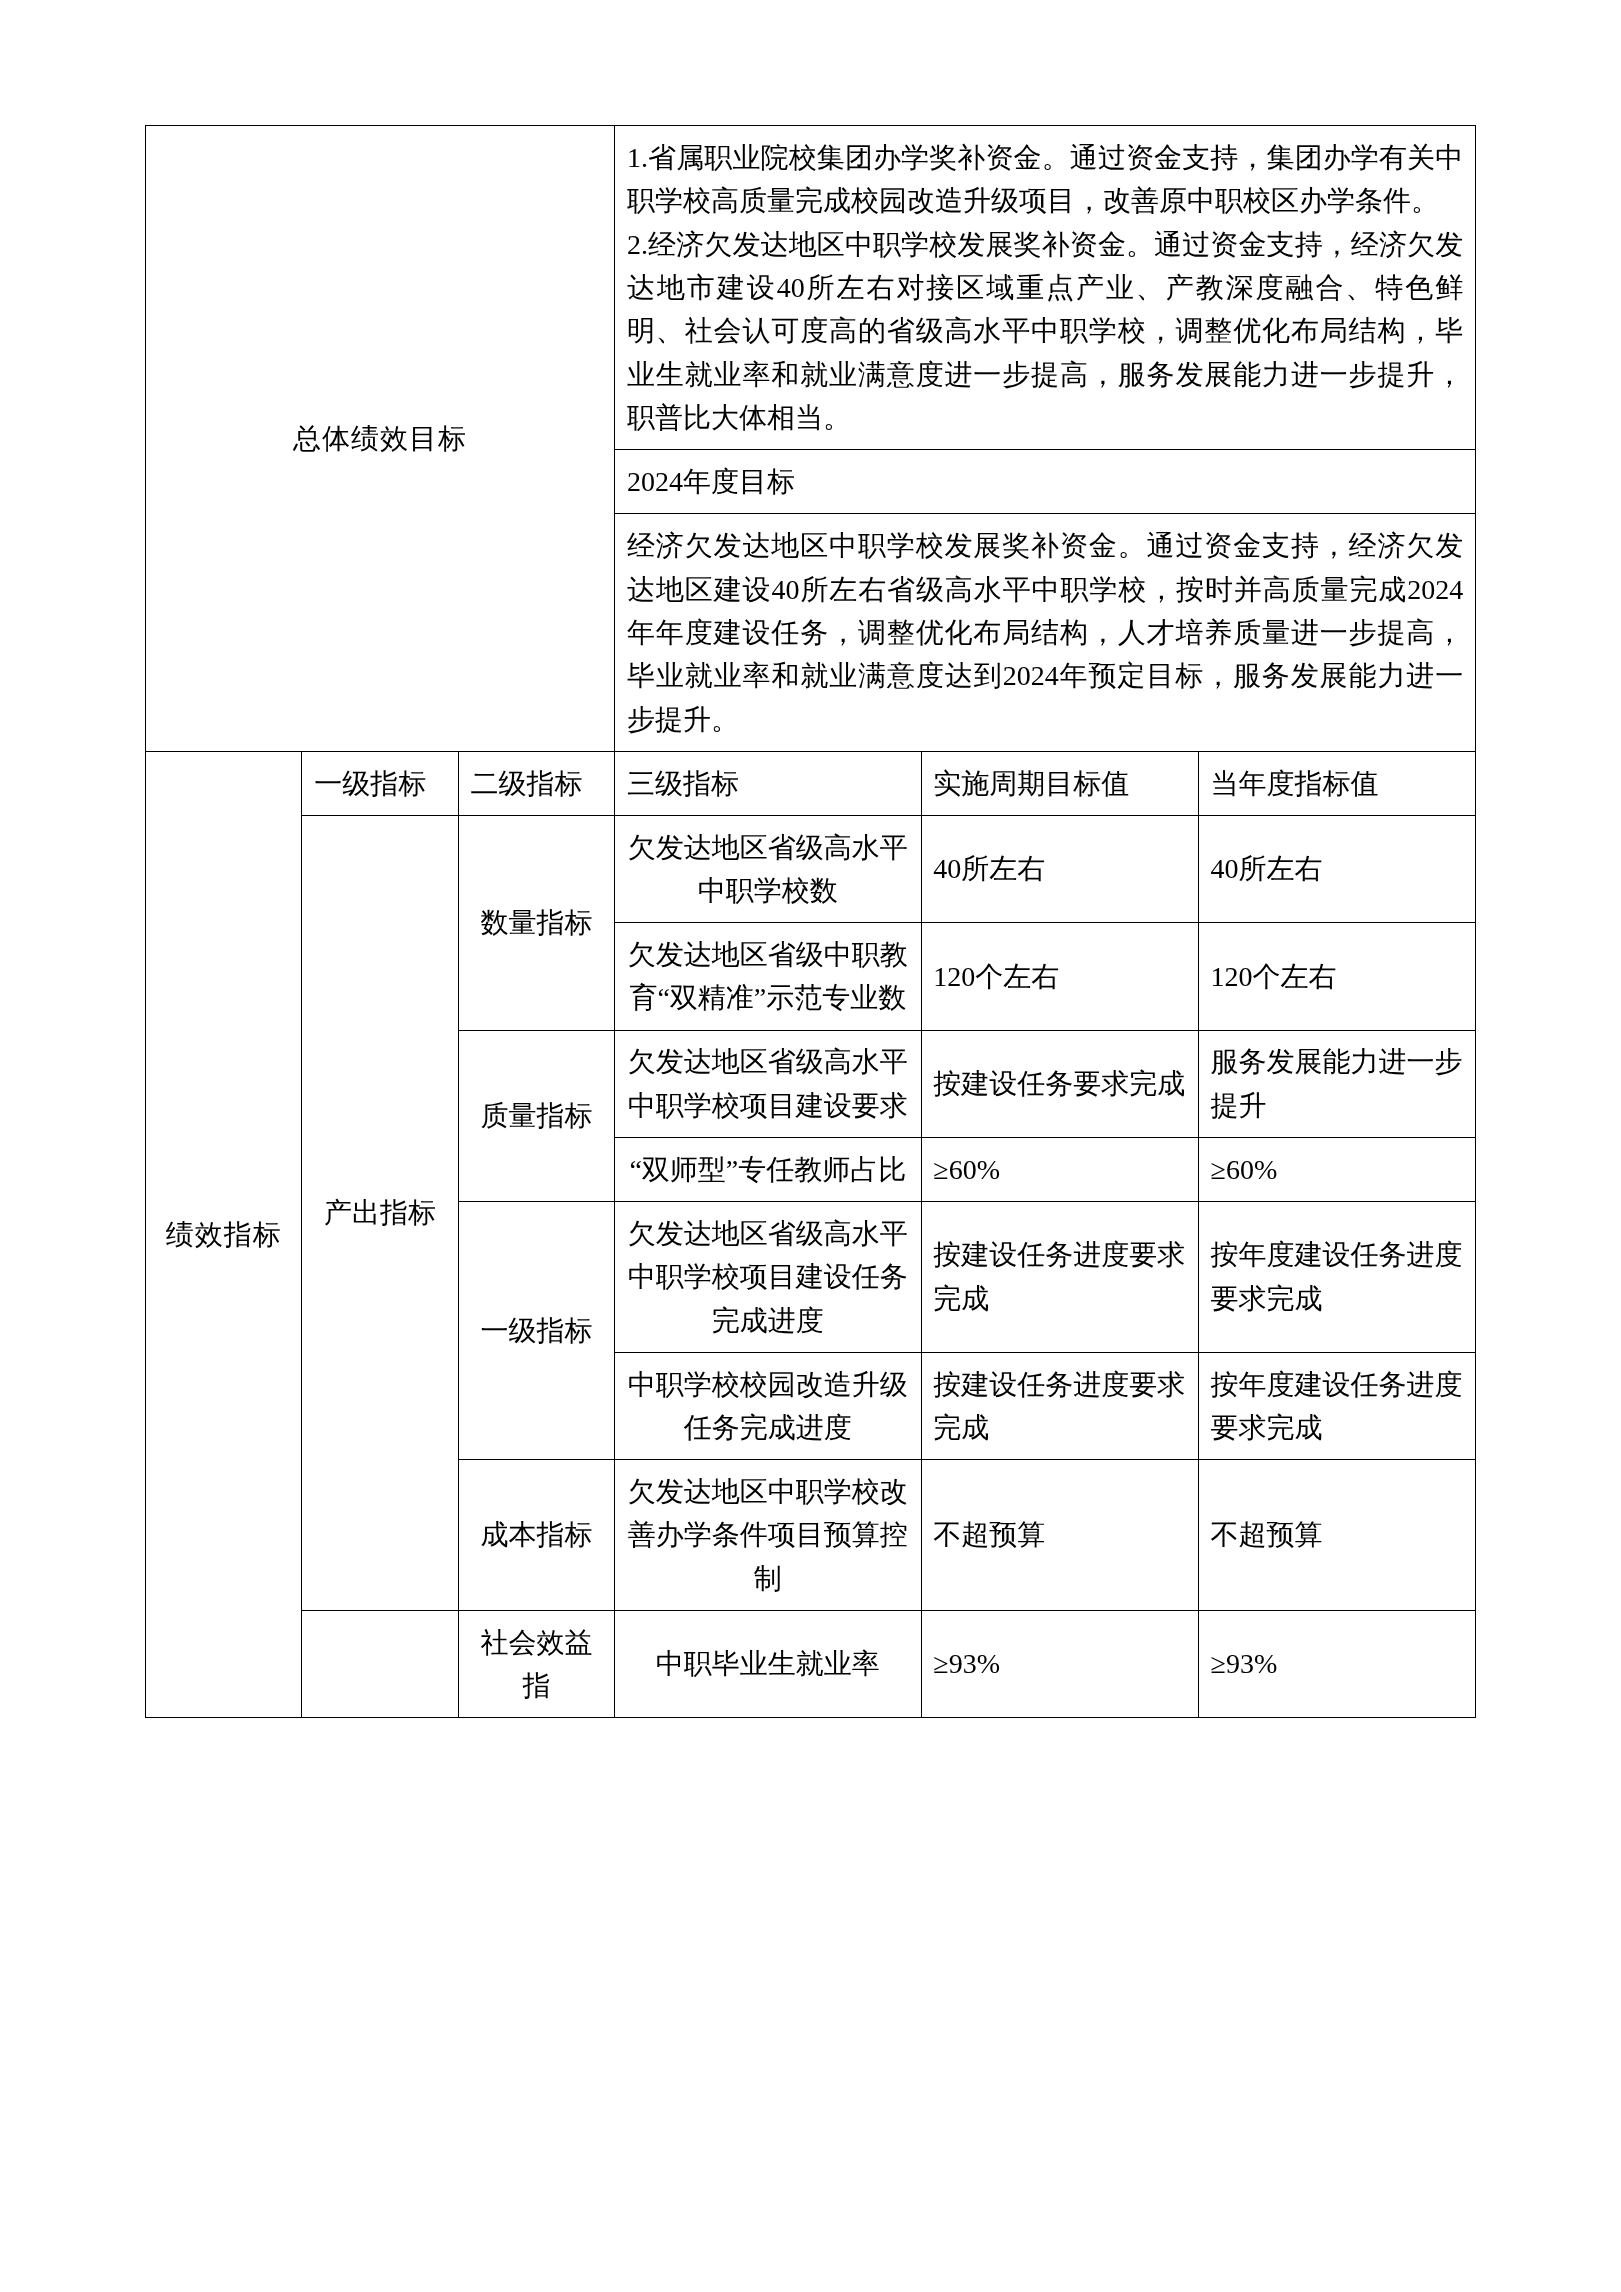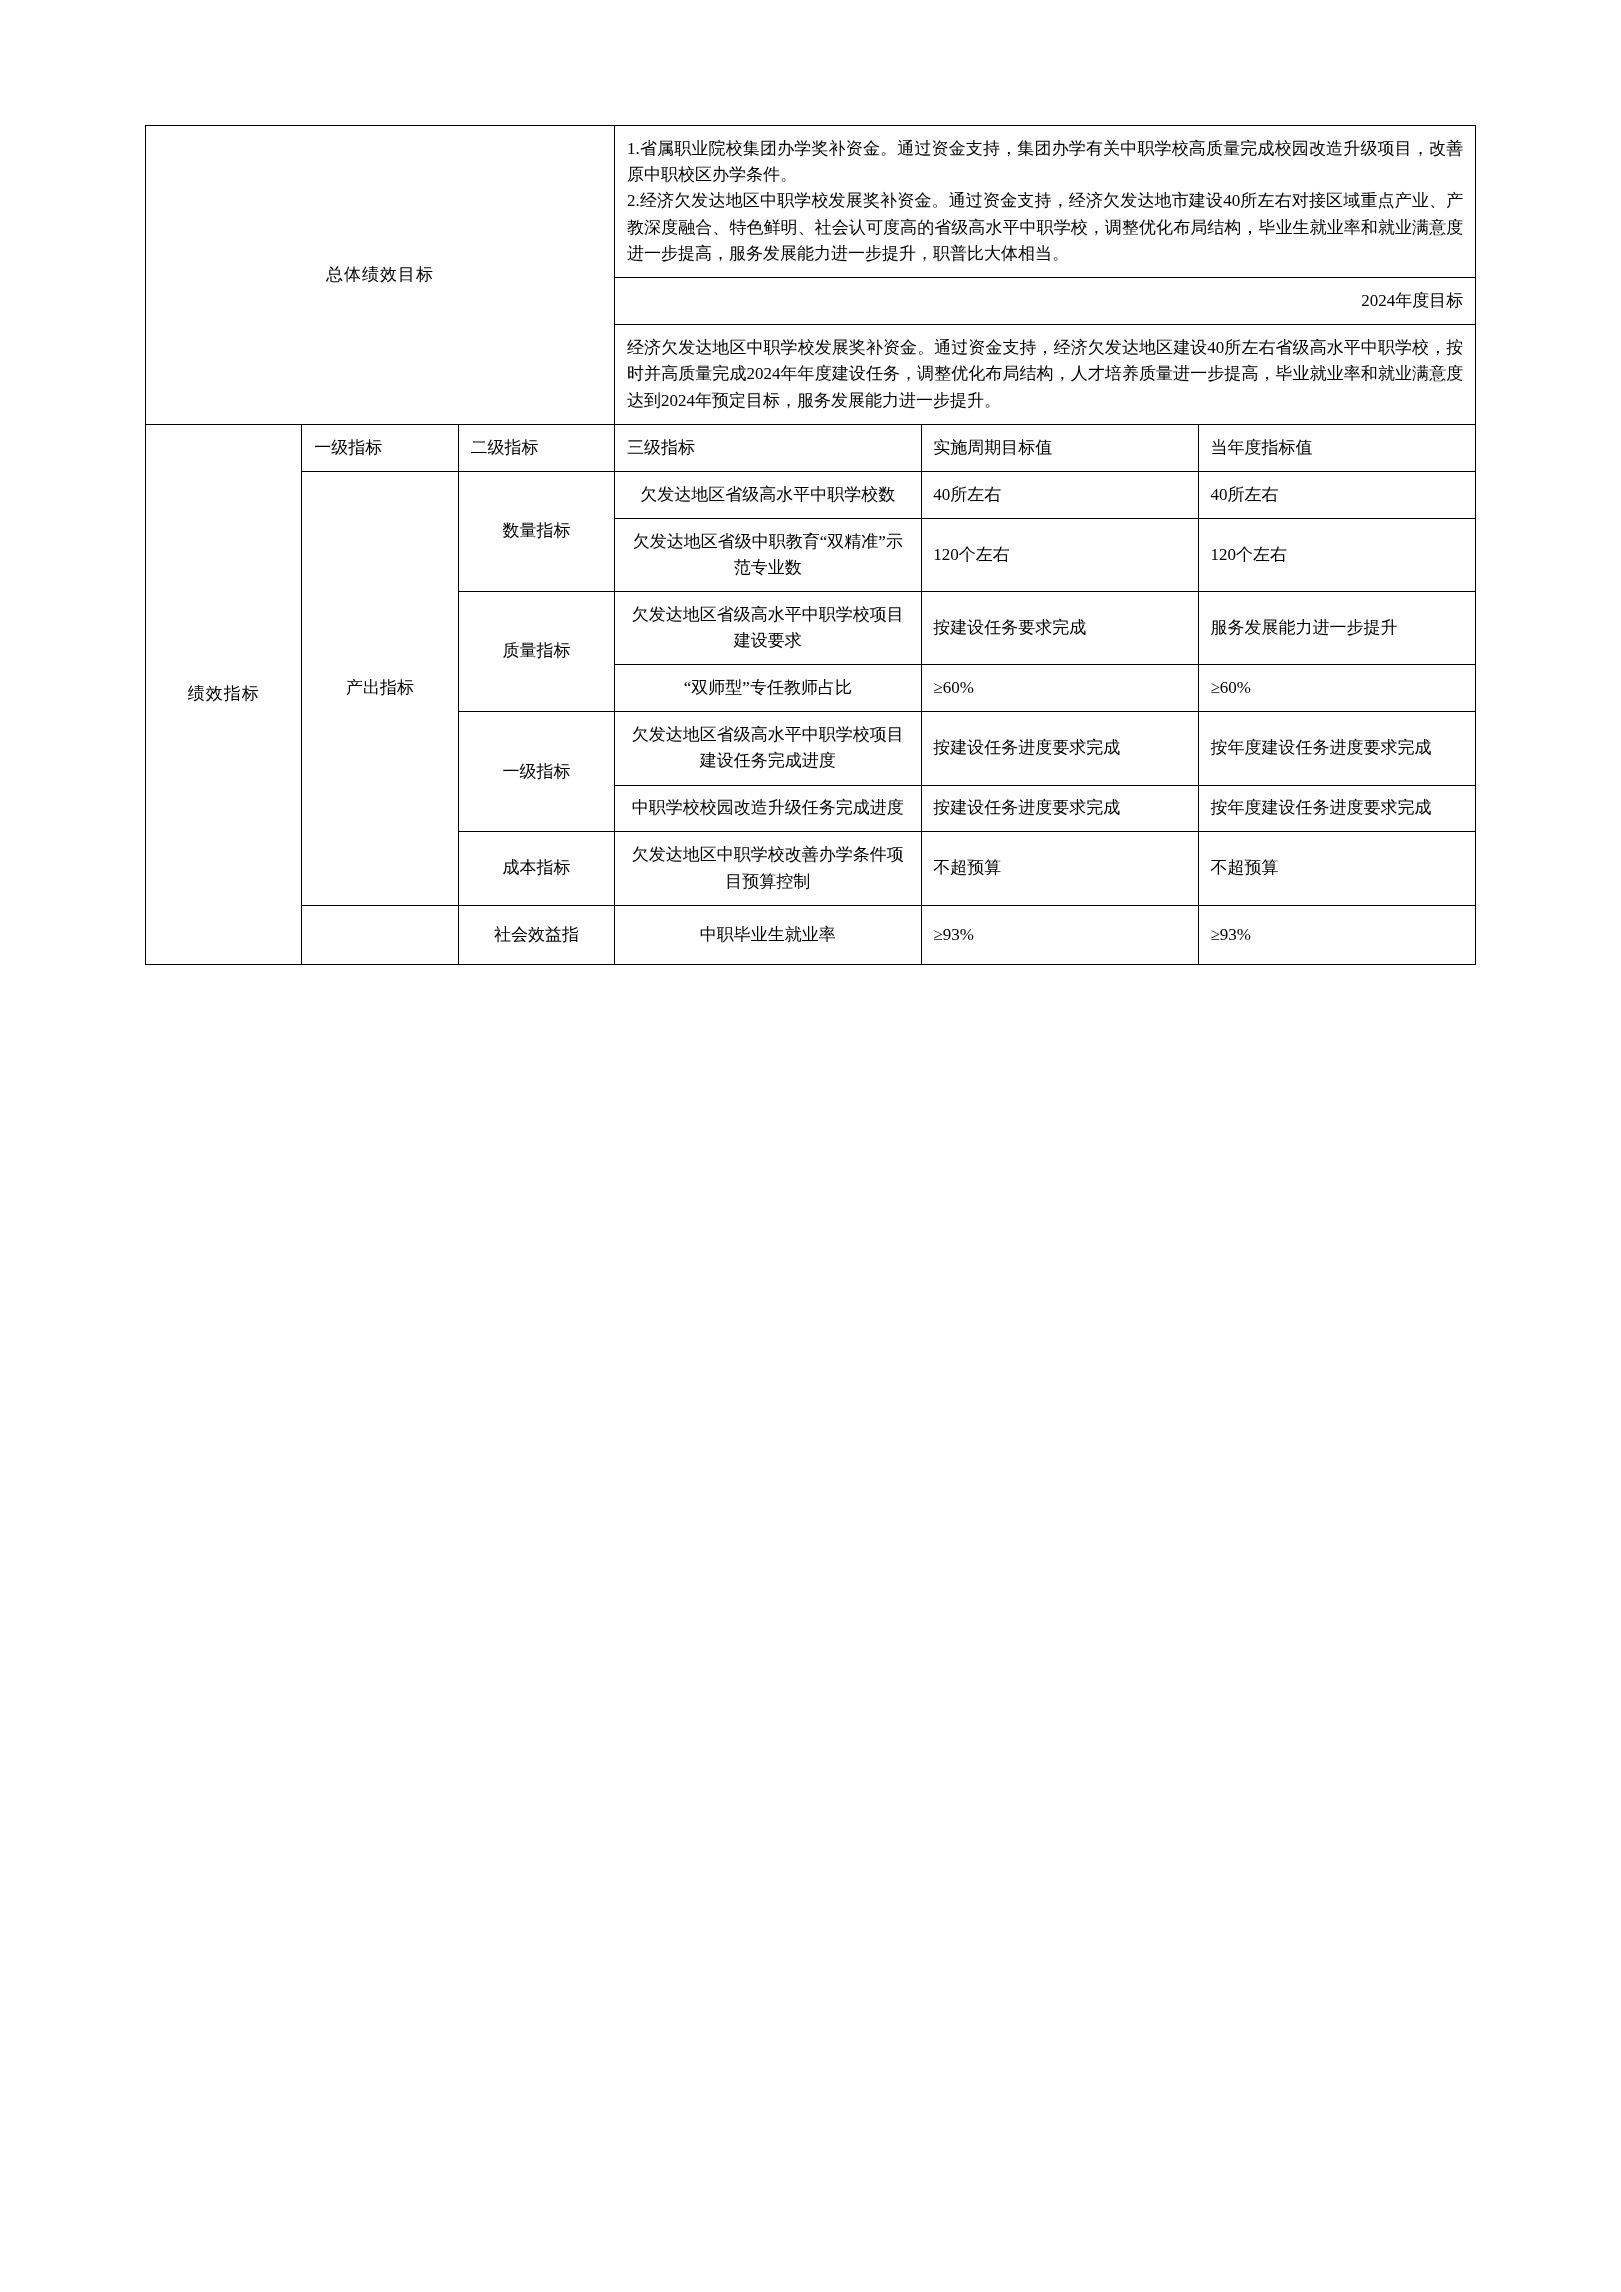--- a/index.html
+++ b/index.html
@@ -22,38 +22,38 @@
   }
   table.main {
     border-collapse: collapse;
     width: 1331px;
     table-layout: fixed;
   }
   table.main td {
     border: 1.5px solid #000000;
     vertical-align: middle;
     padding: 9.8px 11.8px;
-    font-size: 17px;
+    font-size: 28px;
     line-height: 1.55;
   }
 
   .label-cell {
     text-align: center;
     font-size: 24.5px;
     letter-spacing: 1px;
   }
   .goal-text {
     font-size: 25px;
     line-height: 1.62;
     text-align: justify;
     text-align-last: left;
     padding: 17.6px 15.7px 17.6px 15.7px;
   }
   .year-row {
-    text-align: right;
+    text-align: left;
     font-size: 25px;
     padding: 15.7px 9.8px;
   }
   .hdr {
     text-align: left;
     font-size: 24.5px;
     padding: 15.7px 5.9px;
   }
   .idx-cell {
     text-align: center;

